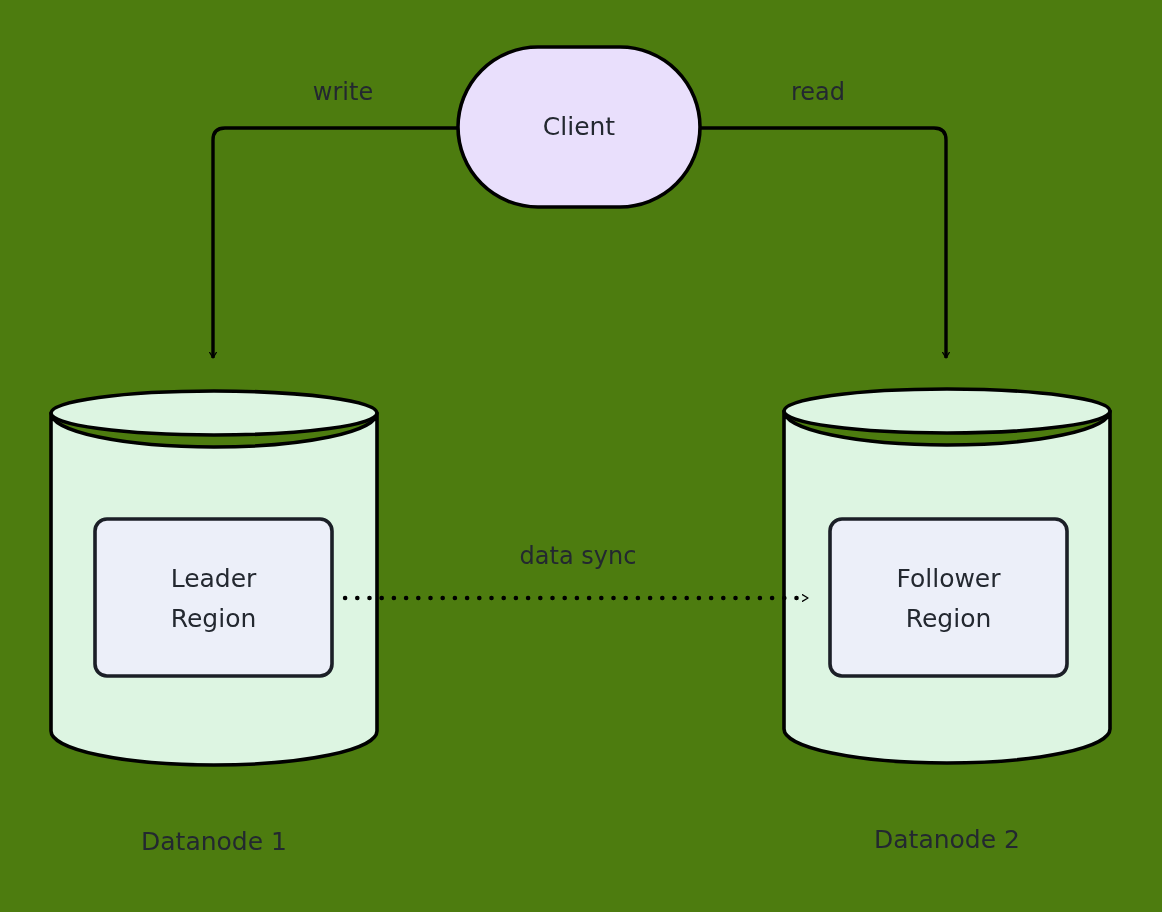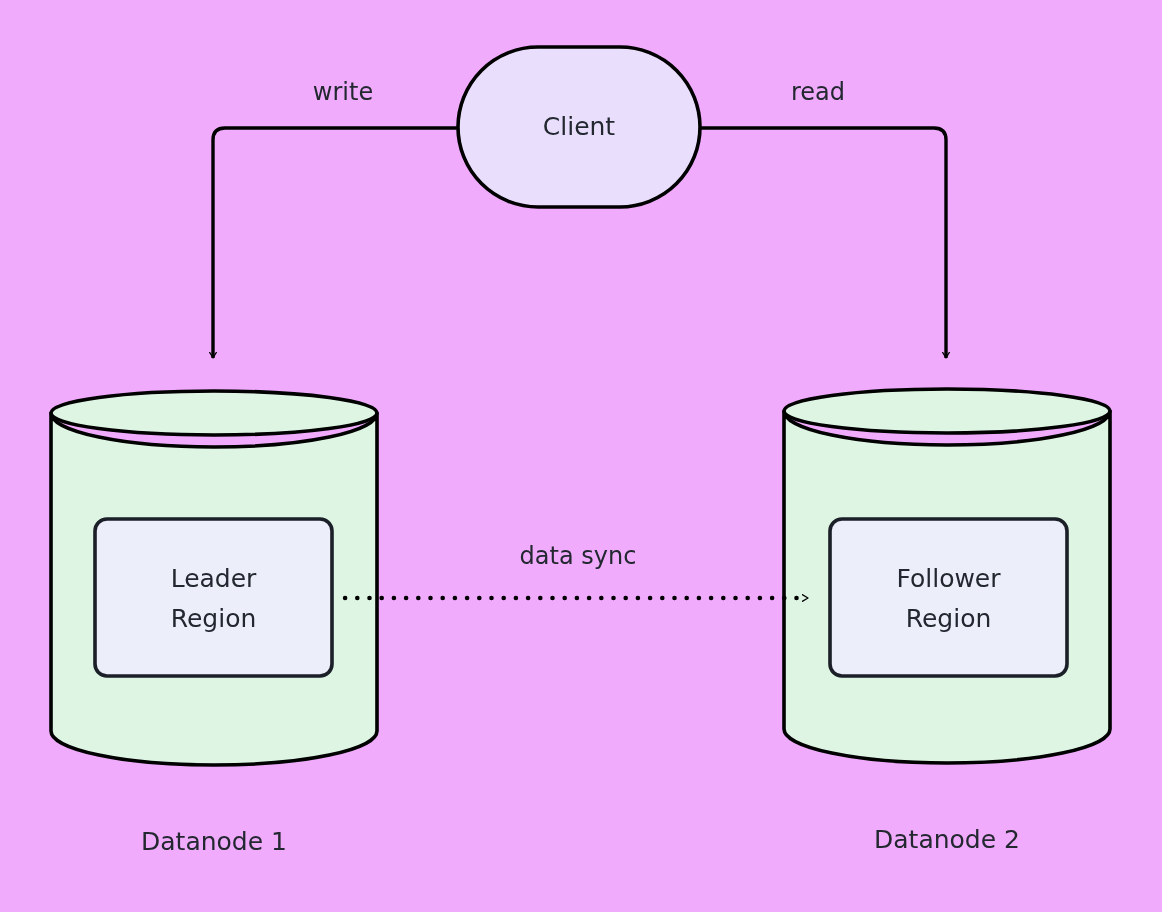--- a/index.html
+++ b/index.html
@@ -10,21 +10,21 @@
   body {
     width: 1162px;
     height: 912px;
     font-family: "DejaVu Sans", "Liberation Sans", sans-serif;
     overflow: hidden;
   }
   #diagram-root {
     position: relative;
     width: 1162px;
     height: 912px;
-    background: #f0abfc;
+    background: #4d7c0f;
   }
   svg#diagram-svg {
     position: absolute;
     left: 0;
     top: 0;
     width: 1162px;
     height: 912px;
     display: block;
   }
   .node-label {

